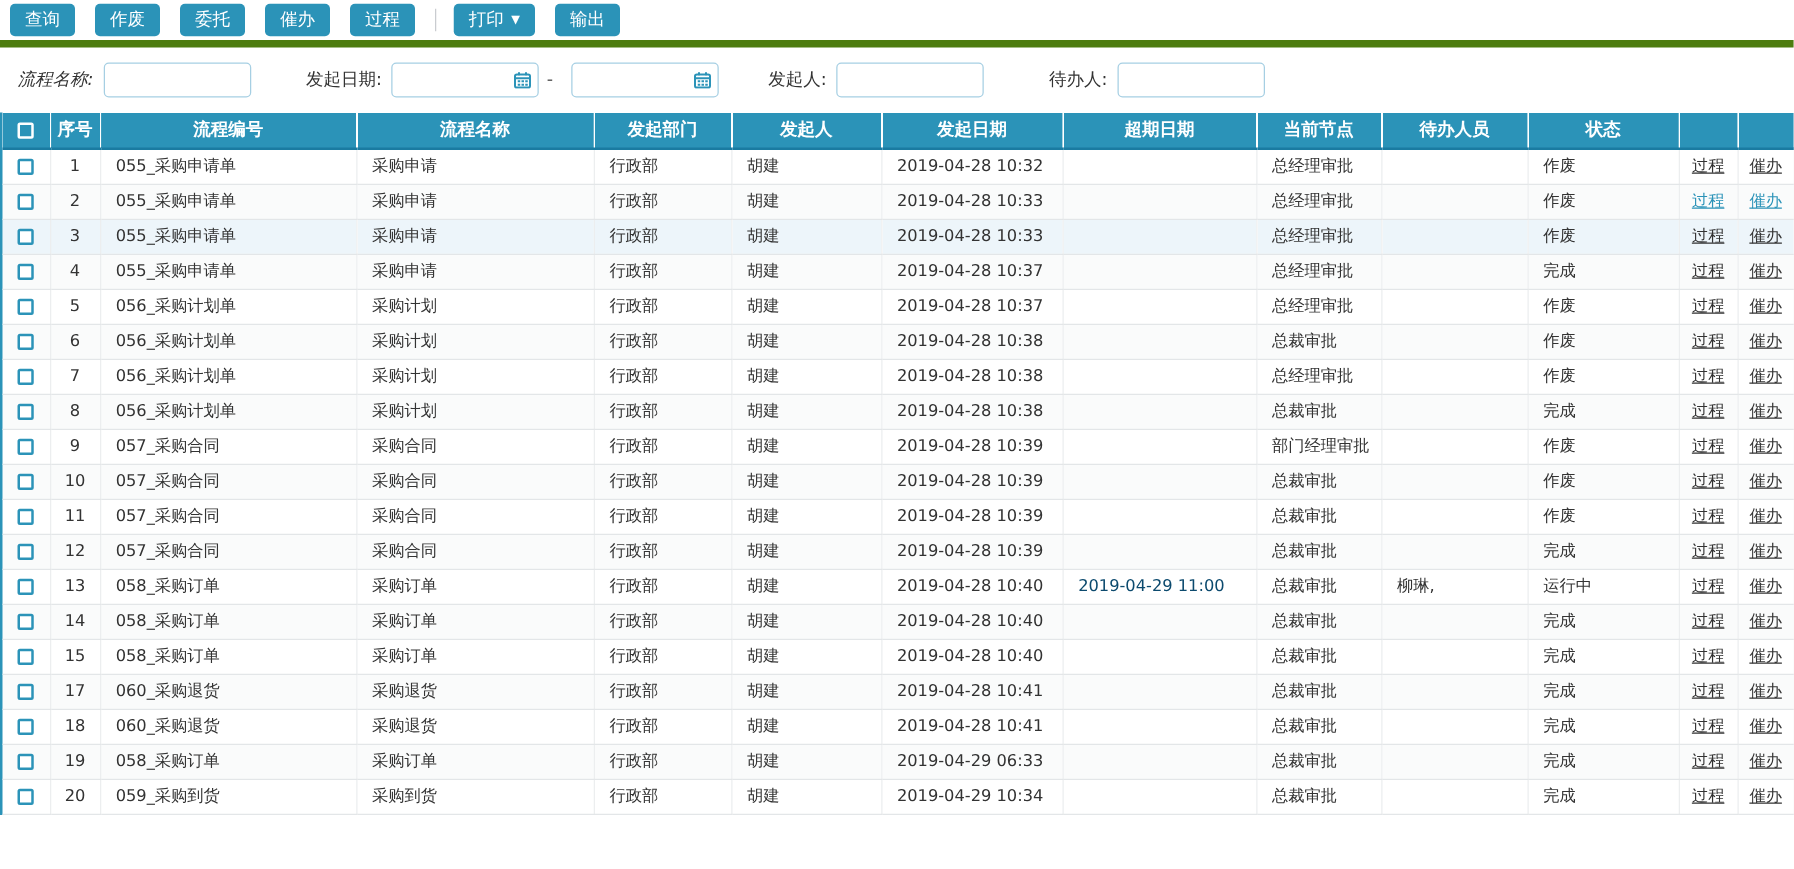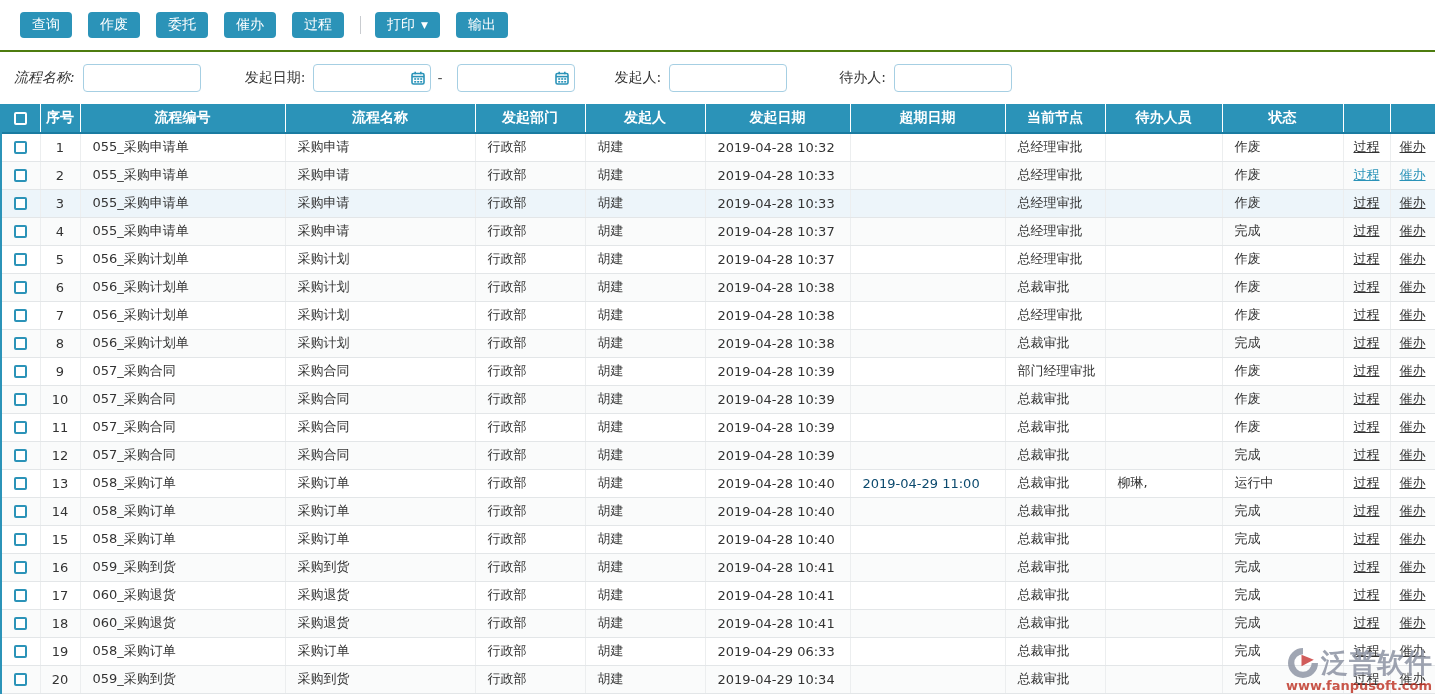--- a/index.html
+++ b/index.html
@@ -1,22 +1,22 @@
 <!DOCTYPE html>
 <html><head>
 <meta charset="utf-8">
 <style>
   * { box-sizing: border-box; margin: 0; padding: 0; }
   html,body { width: 1435px; height: 695px; overflow: hidden; background: #fff;
     font-family: "DejaVu Sans", "Liberation Sans", sans-serif; }
   .page { position: relative; width: 1435px; height: 695px; }
 
   
-  .toolbar { height: 52px; display: flex; align-items: center; padding-left: 20px;
-    border-bottom: 2px solid #4d7c0f; }
+  .toolbar { height: 38px; display: flex; align-items: center; padding-left: 8px;
+    border-bottom: 6px solid #4d7c0f; }
   .btn { background: #2b93b8; color: #fff; border: 0; border-radius: 4px; height: 26px;
     padding: 0 12px; font-size: 14px; margin-right: 16px; cursor: pointer;
     font-family: inherit; display: inline-flex; align-items: center; }
   .btn .caret { font-size: 9px; margin-left: 6px; }
   .tb-divider { width: 1px; height: 18px; background: #c9ccd0; margin: 0 14px 0 0; }
 
   
   .filterbar { height: 52px; display: flex; align-items: center; font-size: 14px; color: #333; }
   .flabel { white-space: nowrap; }
   .l1 { margin-left: 14px; font-style: italic; } .l2 { margin-left: 44px; } .l3 { margin-left: 40px; } .l4 { margin-left: 52px; }
@@ -403,37 +403,20 @@
     <td class="c-left">总裁审批</td>
     <td class="c-left"></td>
     <td class="c-left">完成</td>
     <td class="c-link"><a>过程</a></td>
     <td class="c-link"><a>催办</a></td>
   </tr>
           <tr>
     <td>
               <div class="cb"></div>
             </td>
-    <td class="c-no">16</td>
-    <td class="c-left">059_采购到货</td>
-    <td class="c-left">采购到货</td>
-    <td class="c-left">行政部</td>
-    <td class="c-left">胡建</td>
-    <td class="c-left">2019-04-28 10:41</td>
-    <td class="c-left"></td>
-    <td class="c-left">总裁审批</td>
-    <td class="c-left"></td>
-    <td class="c-left">完成</td>
-    <td class="c-link"><a>过程</a></td>
-    <td class="c-link"><a>催办</a></td>
-  </tr>
-          <tr>
-    <td>
-              <div class="cb"></div>
-            </td>
     <td class="c-no">17</td>
     <td class="c-left">060_采购退货</td>
     <td class="c-left">采购退货</td>
     <td class="c-left">行政部</td>
     <td class="c-left">胡建</td>
     <td class="c-left">2019-04-28 10:41</td>
     <td class="c-left"></td>
     <td class="c-left">总裁审批</td>
     <td class="c-left"></td>
     <td class="c-left">完成</td>
@@ -488,24 +471,14 @@
     <td class="c-left">总裁审批</td>
     <td class="c-left"></td>
     <td class="c-left">完成</td>
     <td class="c-link"><a>过程</a></td>
     <td class="c-link"><a>催办</a></td>
   </tr>
         </tbody>
     </table>
   </div>
 
-  <div class="watermark">
-    <div class="wm-top">
-      <svg width="36" height="36" viewBox="0 0 24 24">
-        <path d="M12 2a10 10 0 1 0 10 10h-4.2A5.8 5.8 0 1 1 12 6.2z" fill="#9097a6"></path>
-        <path d="M11 6.5l8.2 3.4-8.2 4.2z" fill="#c9403f"></path>
-      </svg>
-      <span class="wm-brand">泛普软件</span>
-    </div>
-    <div class="wm-url">www.fanpusoft.com</div>
-  </div>
 
 </div>
 
 </body></html>

